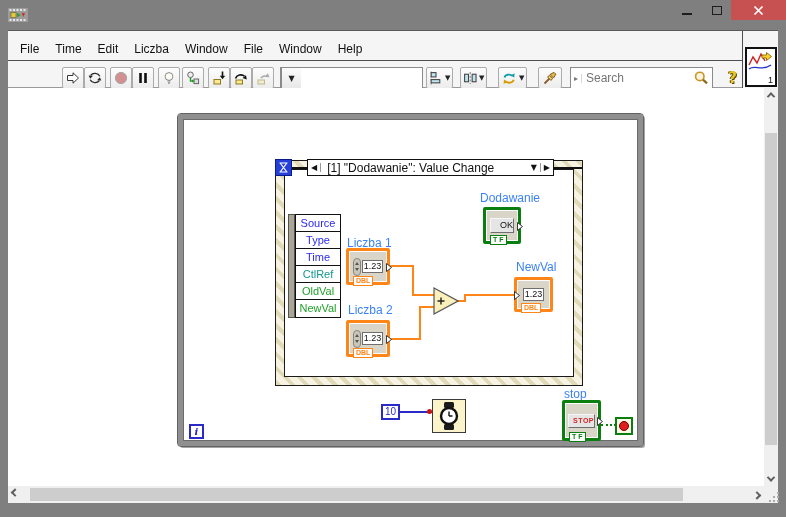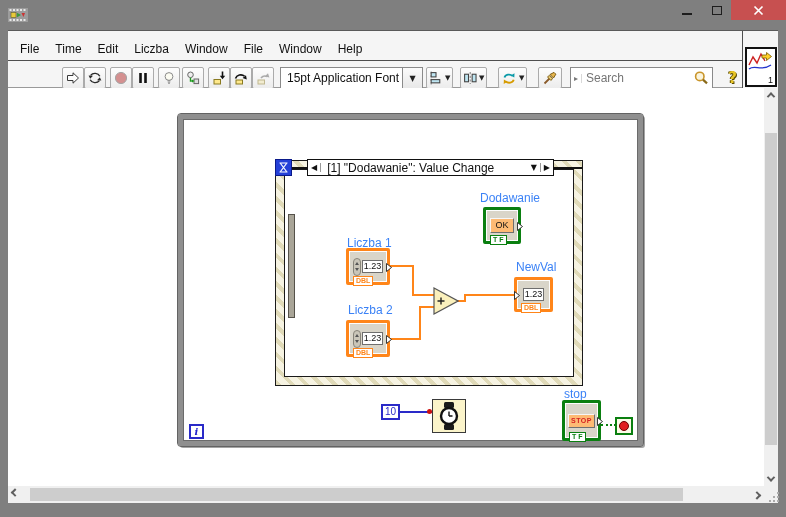--- a/index.html
+++ b/index.html
@@ -67,21 +67,21 @@
   .term-in-orange { border:1px solid #ff8519; margin:0; background:#d9d5c9; box-shadow:inset 0 0 0 1px #fdfdfd; }
   .term-in-green { border:1px solid #0a7f10; background:#d9d5c9; box-shadow:inset 0 0 0 1px #fdfdfd; }
   .spin { width:8px; height:18px; background:#c9c5b8; border:1px solid #88857a; border-radius:4px; margin-right:1px; display:flex; flex-direction:column; align-items:center; justify-content:space-evenly; }
   .tri-up { width:0; height:0; border-left:2.5px solid transparent; border-right:2.5px solid transparent; border-bottom:3.5px solid #555; }
   .tri-dn { width:0; height:0; border-left:2.5px solid transparent; border-right:2.5px solid transparent; border-top:3.5px solid #555; }
   .val-box { background:#fff; border:1px solid #6e6e6e; font-size:9px; color:#111; line-height:11px; padding:0 1px; }
   .type-tag { position:absolute; bottom:-3px; left:5px; background:#fff; font-weight:bold; font-size:7px; line-height:8px; padding:0 2px; z-index:3; }
   .tag-dbl { border:1px solid #ff8519; color:#ff8519; }
   .tag-tf { border:1px solid #0a7f10; color:#0a7f10; letter-spacing:2px; padding-right:0; }
   .io-arrow { position:absolute; z-index:3; }
-  .btn3d { background:#fdba74; border-top:1px solid #f6f6f6; border-left:1px solid #f6f6f6; border-right:1px solid #6f6f6f; border-bottom:1px solid #6f6f6f; text-align:center; }
+  .btn3d { background:#e5e5e5; border-top:1px solid #f6f6f6; border-left:1px solid #f6f6f6; border-right:1px solid #6f6f6f; border-bottom:1px solid #6f6f6f; text-align:right; }
 
   .wire { position:absolute; z-index:1; }
   .wire-o { background:#ff8519; }
   .wire-b { background:#2a2ac8; }
   .wire-dot { border-top:2px dotted #0a7f10; height:0; }
 
   .const10 { position:absolute; left:373px; top:316px; width:19px; height:16px; border:2px solid #2a2ac8; background:#fff; color:#2a2ac8; font-size:10px; text-align:center; line-height:12px; z-index:2; }
   .wait-node { position:absolute; left:424px; top:311px; width:34px; height:34px; background:#fbf4ca; border:1px solid #3a3a3a; display:flex; align-items:center; justify-content:center; z-index:2; }
   .coerce { position:absolute; left:419px; top:321px; width:5px; height:5px; background:#cc1111; border-radius:50%; z-index:3; }
   .iter-term { position:absolute; left:181px; top:336px; width:15px; height:15px; border:2px solid #2a2ac8; background:#fff; color:#2222cc; font-family:"DejaVu Serif",serif; font-style:italic; font-weight:bold; font-size:10px; text-align:center; line-height:11px; z-index:2; }
@@ -205,21 +205,20 @@
         </svg>
       </div>
       <div class="tb-btn" style="left:244px">
         <svg width="16" height="16" viewBox="0 0 16 16">
           <rect x="3" y="10" width="6.5" height="4" fill="#f2ecd0" stroke="#c0b890"></rect>
           <path d="M6 8 A5 4.5 0 0 1 12 6.5" fill="none" stroke="#ababab" stroke-width="1.6"></path>
           <polygon points="13,3.2 14.4,7.4 9.8,6.6" fill="#ababab"></polygon>
         </svg>
       </div>
       <div class="font-box">
-        <span class="font-text">15pt Application Font</span>
         <span class="font-dd glyph">▼</span>
       </div>
       <div class="tb-dd" style="left:418px">
         <svg width="14" height="14" viewBox="0 0 13 13">
           <line x1="2" y1="0.5" x2="2" y2="12.5" stroke="#888" stroke-dasharray="2 1.4"></line>
           <rect x="2" y="1.5" width="4.5" height="4" fill="#bfe6f2" stroke="#444"></rect>
           <rect x="2" y="8" width="8" height="3" fill="#bfe6f2" stroke="#444"></rect>
         </svg>
         <span class="dd-caret glyph">▼</span>
       </div>
@@ -285,20 +284,28 @@
   <div class="sel-line" style="left:284px; top:79px; width:15px"></div>
   <div class="sel-line" style="left:546px; top:79px; width:28px"></div>
   <div class="selector">
     <span class="sel-arrow sel-prev glyph">◀</span>
     <span class="sel-text">[1] "Dodawanie": Value Change</span>
     <span class="sel-arrow glyph">▼</span>
     <span class="sel-arrow sel-next glyph">▶</span>
   </div>
 
   <div class="ev-bar"></div>
+  <div class="ev-node">
+    <div class="ev-row"><span style="color: rgb(43, 43, 238);">Source</span></div>
+    <div class="ev-row"><span style="color: rgb(43, 43, 238);">Type</span></div>
+    <div class="ev-row"><span style="color: rgb(43, 43, 238);">Time</span></div>
+    <div class="ev-row"><span style="color: rgb(19, 152, 142);">CtlRef</span></div>
+    <div class="ev-row"><span style="color: rgb(35, 161, 43);">OldVal</span></div>
+    <div class="ev-row"><span style="color: rgb(35, 161, 43);">NewVal</span></div>
+  </div>
 
   <div class="wire wire-o" style="left:380px; top:177px; width:26px; height:2px"></div>
   <div class="wire wire-o" style="left:404px; top:177px; width:2px; height:31px"></div>
   <div class="wire wire-o" style="left:404px; top:206px; width:22px; height:2px"></div>
   <div class="wire wire-o" style="left:380px; top:250px; width:33px; height:2px"></div>
   <div class="wire wire-o" style="left:411px; top:218px; width:2px; height:34px"></div>
   <div class="wire wire-o" style="left:411px; top:218px; width:15px; height:2px"></div>
   <div class="wire wire-o" style="left:448px; top:212px; width:10px; height:2px"></div>
   <div class="wire wire-o" style="left:456px; top:206px; width:2px; height:8px"></div>
   <div class="wire wire-o" style="left:456px; top:206px; width:52px; height:2px"></div>

